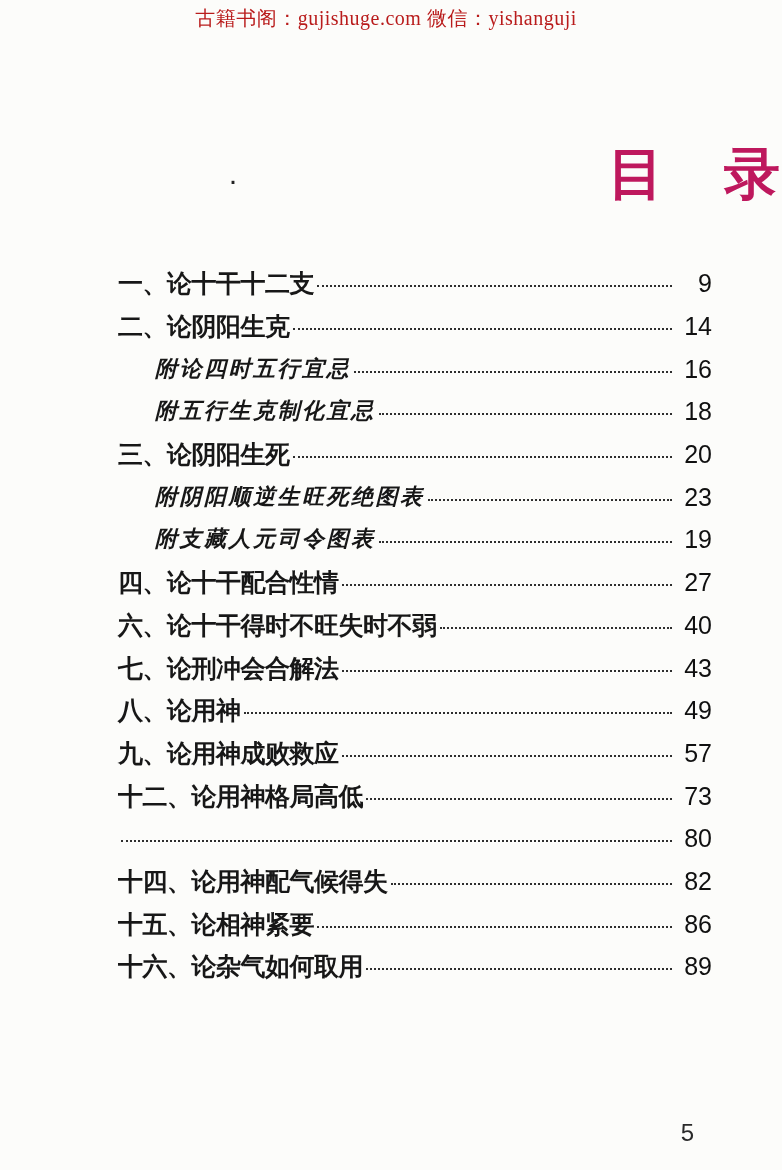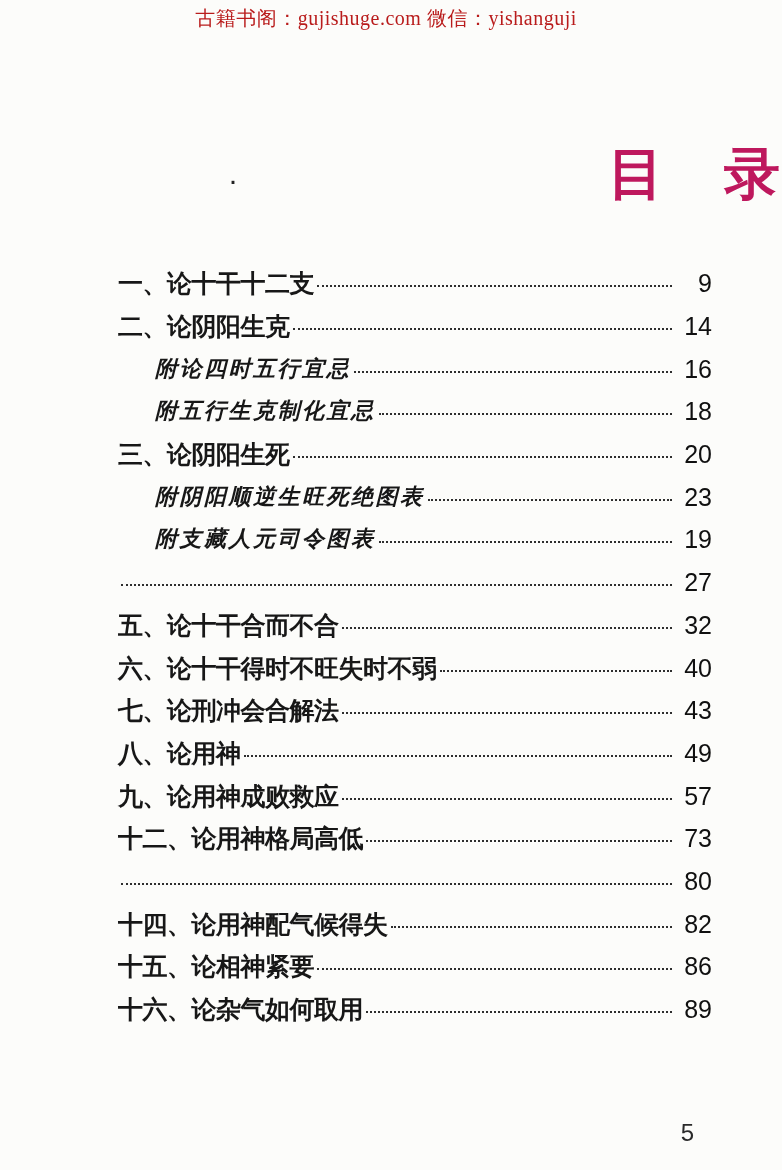--- a/index.html
+++ b/index.html
@@ -128,27 +128,23 @@
     <span class="label">附阴阳顺逆生旺死绝图表</span>
     <span class="leader"></span>
     <span class="pagenum">23</span>
   </div>
       <div class="row sub">
     <span class="label">附支藏人元司令图表</span>
     <span class="leader"></span>
     <span class="pagenum">19</span>
   </div>
       <div class="row">
+    <span class="label">四、论十干配合性情</span>
     <span class="leader"></span>
     <span class="pagenum">27</span>
-  </div>
-      <div class="row">
-    <span class="label">五、论十干合而不合</span>
-    <span class="leader"></span>
-    <span class="pagenum">32</span>
   </div>
       <div class="row">
     <span class="label">六、论十干得时不旺失时不弱</span>
     <span class="leader"></span>
     <span class="pagenum">40</span>
   </div>
       <div class="row">
     <span class="label">七、论刑冲会合解法</span>
     <span class="leader"></span>
     <span class="pagenum">43</span>

